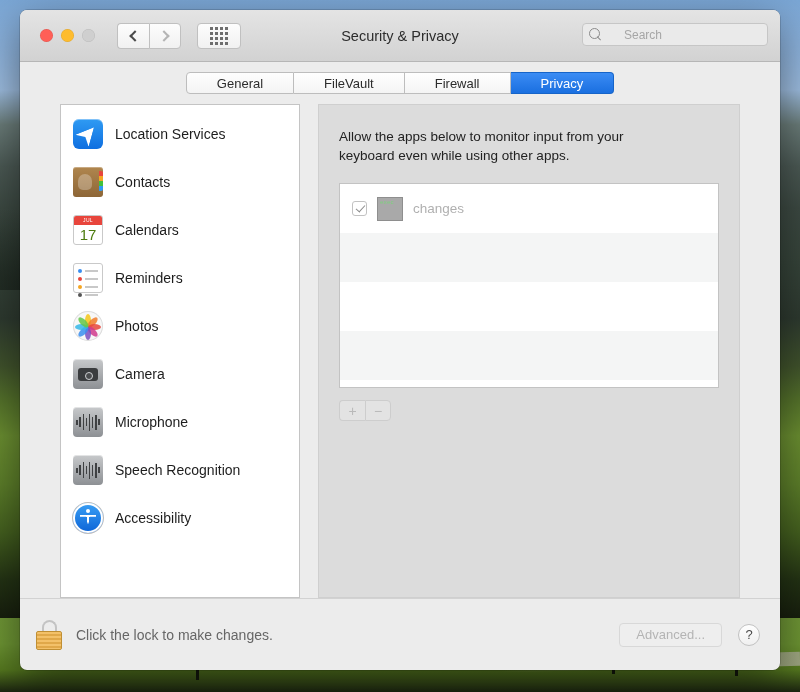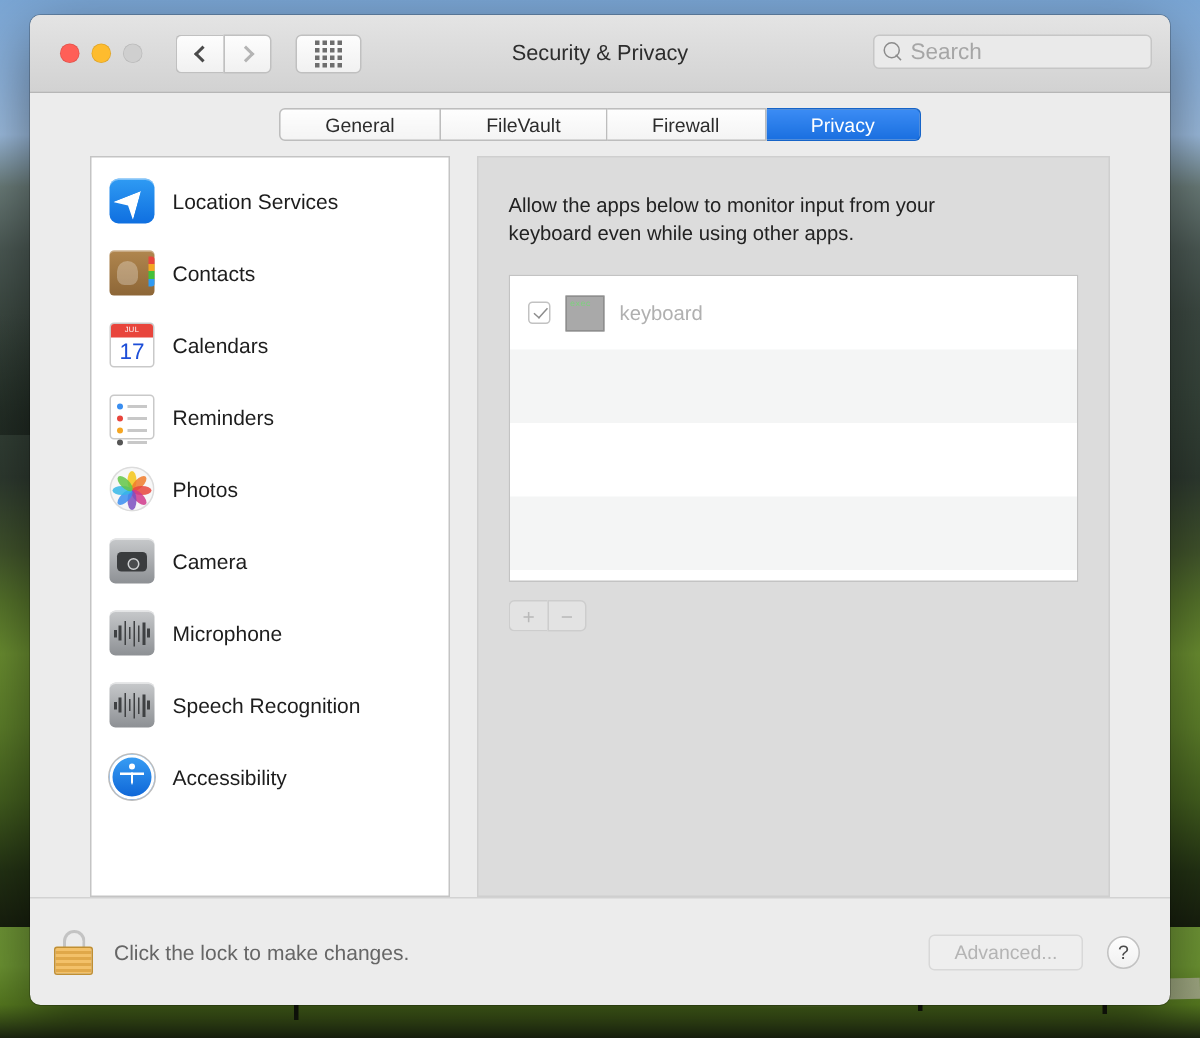--- a/index.html
+++ b/index.html
@@ -111,21 +111,21 @@
     content: ""; position: absolute; left: 0; top: 0;
     width: 9px; height: 9px; border: 1.4px solid #8b8b8b; border-radius: 50%;
   }
   .search .mag::after {
     content: ""; position: absolute; left: 8px; top: 8px;
     width: 5px; height: 1.4px; background: #8b8b8b; transform: rotate(45deg);
     transform-origin: left center;
   }
   .search input {
     border: none; background: transparent; outline: none;
-    font-family: inherit; font-size: 15px; color: #555; width: 100%;
+    font-family: inherit; font-size: 12px; color: #555; width: 100%; margin-left: 17px;
   }
   .search input::placeholder { color: #a6a6a6; }
 
   
   .tabzone {
     flex: 0 0 42px;
     display: flex; align-items: center; justify-content: center;
     background: #ececec;
   }
   .tabs { display: flex; }
@@ -204,21 +204,21 @@
   }
   .ic-calendar {
     border-radius: 3px; background: #fff;
     border: 1px solid #c9c9c9; overflow: hidden;
   }
   .ic-calendar .cal-top {
     height: 9px; background: #e8453c; color: #fff;
     font-size: 5px; text-align: center; line-height: 9px; letter-spacing: .3px;
   }
   .ic-calendar .cal-day {
-    font-size: 15px; color: #1d4ed8; text-align: center; line-height: 19px;
+    font-size: 15px; color: #4d7c0f; text-align: center; line-height: 19px;
   }
   .ic-reminders {
     border-radius: 3px; background: #fff;
     border: 1px solid #c9c9c9;
     padding: 5px 4px;
     display: flex; flex-direction: column; gap: 4px;
   }
   .ic-reminders .rline { display: flex; align-items: center; gap: 3px; }
   .ic-reminders .rdot { width: 4px; height: 4px; border-radius: 50%; flex: 0 0 4px; }
   .ic-reminders .rbar { height: 2px; background: #c8c8c8; flex: 1; }
@@ -530,21 +530,21 @@
 
     <div class="panel">
       <div class="desc">Allow the apps below to monitor input from your keyboard even while using other apps.</div>
 
       <div class="applist">
         <div class="arow">
           <div class="cbox checked"></div>
           <div class="appicon">
             <span>exec</span>
           </div>
-          <div class="appname">keyboard</div>
+          <div class="appname">changes</div>
         </div>
         <div class="arow alt"></div>
         <div class="arow"></div>
         <div class="arow alt"></div>
         <div class="arow"></div>
       </div>
 
       <div class="addrem">
         <div class="arbtn plus">+</div>
         <div class="arbtn minus">−</div>

